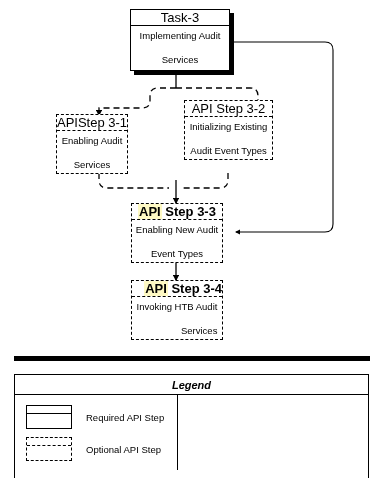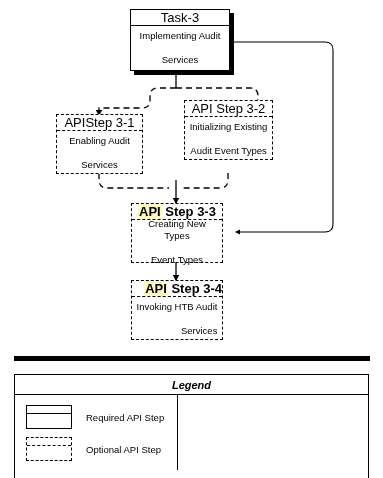--- a/index.html
+++ b/index.html
@@ -194,21 +194,21 @@
   <div class="node required" id="node-task3" style="left:130px; top:9px; width:100px; height:62px;">
     <div class="node-title">Task-3</div>
     <div class="node-body" style="height:43px;">
       <span>
         <span>Implementing Audit</span><br>
         <span>Services</span>
       </span>
     </div>
   </div>
 
-  <div class="node optional" id="node-step31" style="left:56px; top:114px; width:87px; height:60px;">
+  <div class="node optional" id="node-step31" style="left:56px; top:114px; width:72px; height:60px;">
     <div class="node-title">APIStep 3-1</div>
     <div class="node-body" style="height:42px;">
       <span>
         <span>Enabling Audit</span><br>
         <span>Services</span>
       </span>
     </div>
   </div>
 
   <div class="node optional" id="node-step32" style="left:184px; top:100px; width:89px; height:60px;">
@@ -220,21 +220,21 @@
       </span>
     </div>
   </div>
 
   <div class="node optional" id="node-step33" style="left:131px; top:203px; width:92px; height:60px;">
     <div class="node-title bold">
       <span class="hl">API</span><span> Step 3-3</span>
     </div>
     <div class="node-body" style="height:42px;">
       <span>
-        <span>Creating New Types</span><br>
+        <span>Enabling New Audit</span><br>
         <span>Event Types</span>
       </span>
     </div>
   </div>
 
   <div class="node optional" id="node-step34" style="left:131px; top:280px; width:92px; height:60px;text-align:right;">
     <div class="node-title bold">
       <span class="hl">API</span><span> Step 3-4</span>
     </div>
     <div class="node-body" style="height:42px;">

